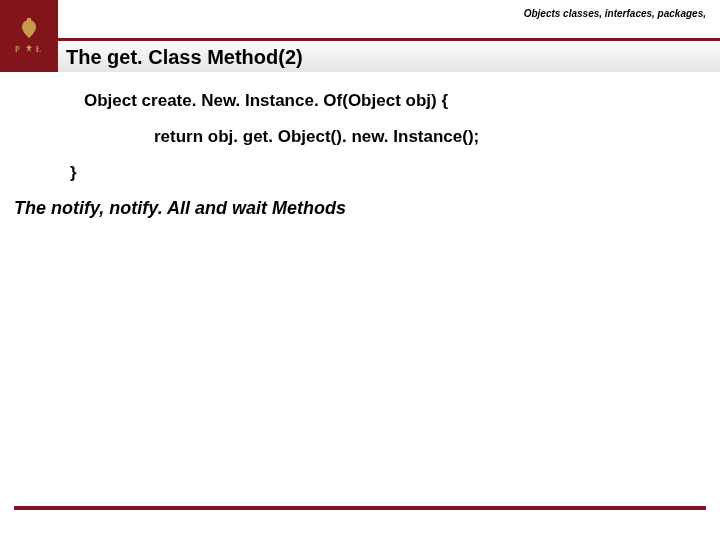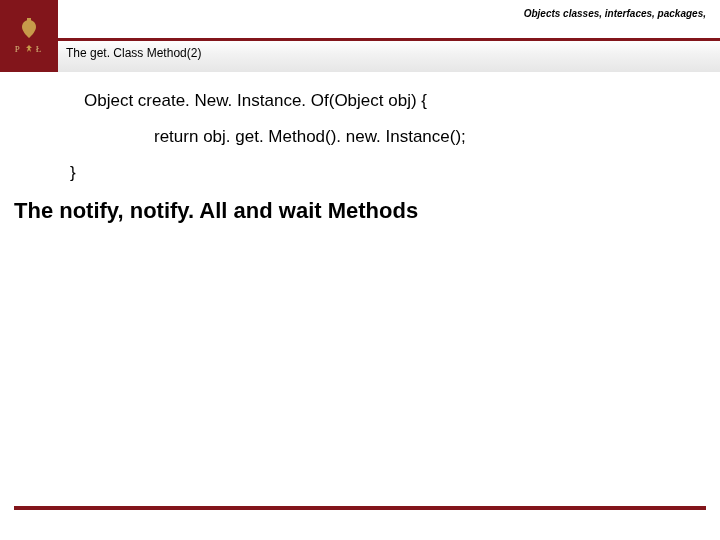--- a/index.html
+++ b/index.html
@@ -65,43 +65,44 @@
     left: 58px;
     right: 0;
     top: 38px;
     height: 3px;
     background: #82151b;
   }
   .slide-title {
     position: absolute;
     left: 66px;
     top: 46px;
-    font-size: 12px;
-    font-weight: normal;
+    font-size: 20px;
+    font-weight: bold;
     color: #000;
   }
   .content {
     padding: 18px 12px 0 14px;
     font-size: 17px;
     line-height: 1.28;
   }
   .para {
     margin-bottom: 16px;
   }
   .code-line {
-    font-weight: normal;
+    font-weight: bold;
     margin-bottom: 14px;
   }
   .indent-1 { padding-left: 70px; }
   .indent-2 { padding-left: 140px; }
   .indent-0b { padding-left: 56px; }
   .subhead {
     font-weight: bold;
-    font-size: 22px;
+    font-size: 18px;
     margin: 6px 0 10px 0;
+    font-style: italic;
   }
   .footer-rule {
     position: absolute;
     left: 14px;
     right: 14px;
     bottom: 30px;
     height: 4px;
     background: #82151b;
   }
 </style>
@@ -132,19 +133,19 @@
   </div>
 
   <div class="red-rule-top"></div>
 
   <div class="slide-title">The get. Class Method(2)</div>
 </div>
 
 <div class="content">
 
   <div class="code-line indent-1">Object create. New. Instance. Of(Object obj) {</div>
-  <div class="code-line indent-2">return obj. get. Method(). new. Instance();</div>
+  <div class="code-line indent-2">return obj. get. Object(). new. Instance();</div>
   <div class="code-line indent-0b">}</div>
 
   <div class="subhead">The notify, notify. All and wait Methods</div>
 </div>
 
 <div class="footer-rule"></div>
 
 </body></html>

